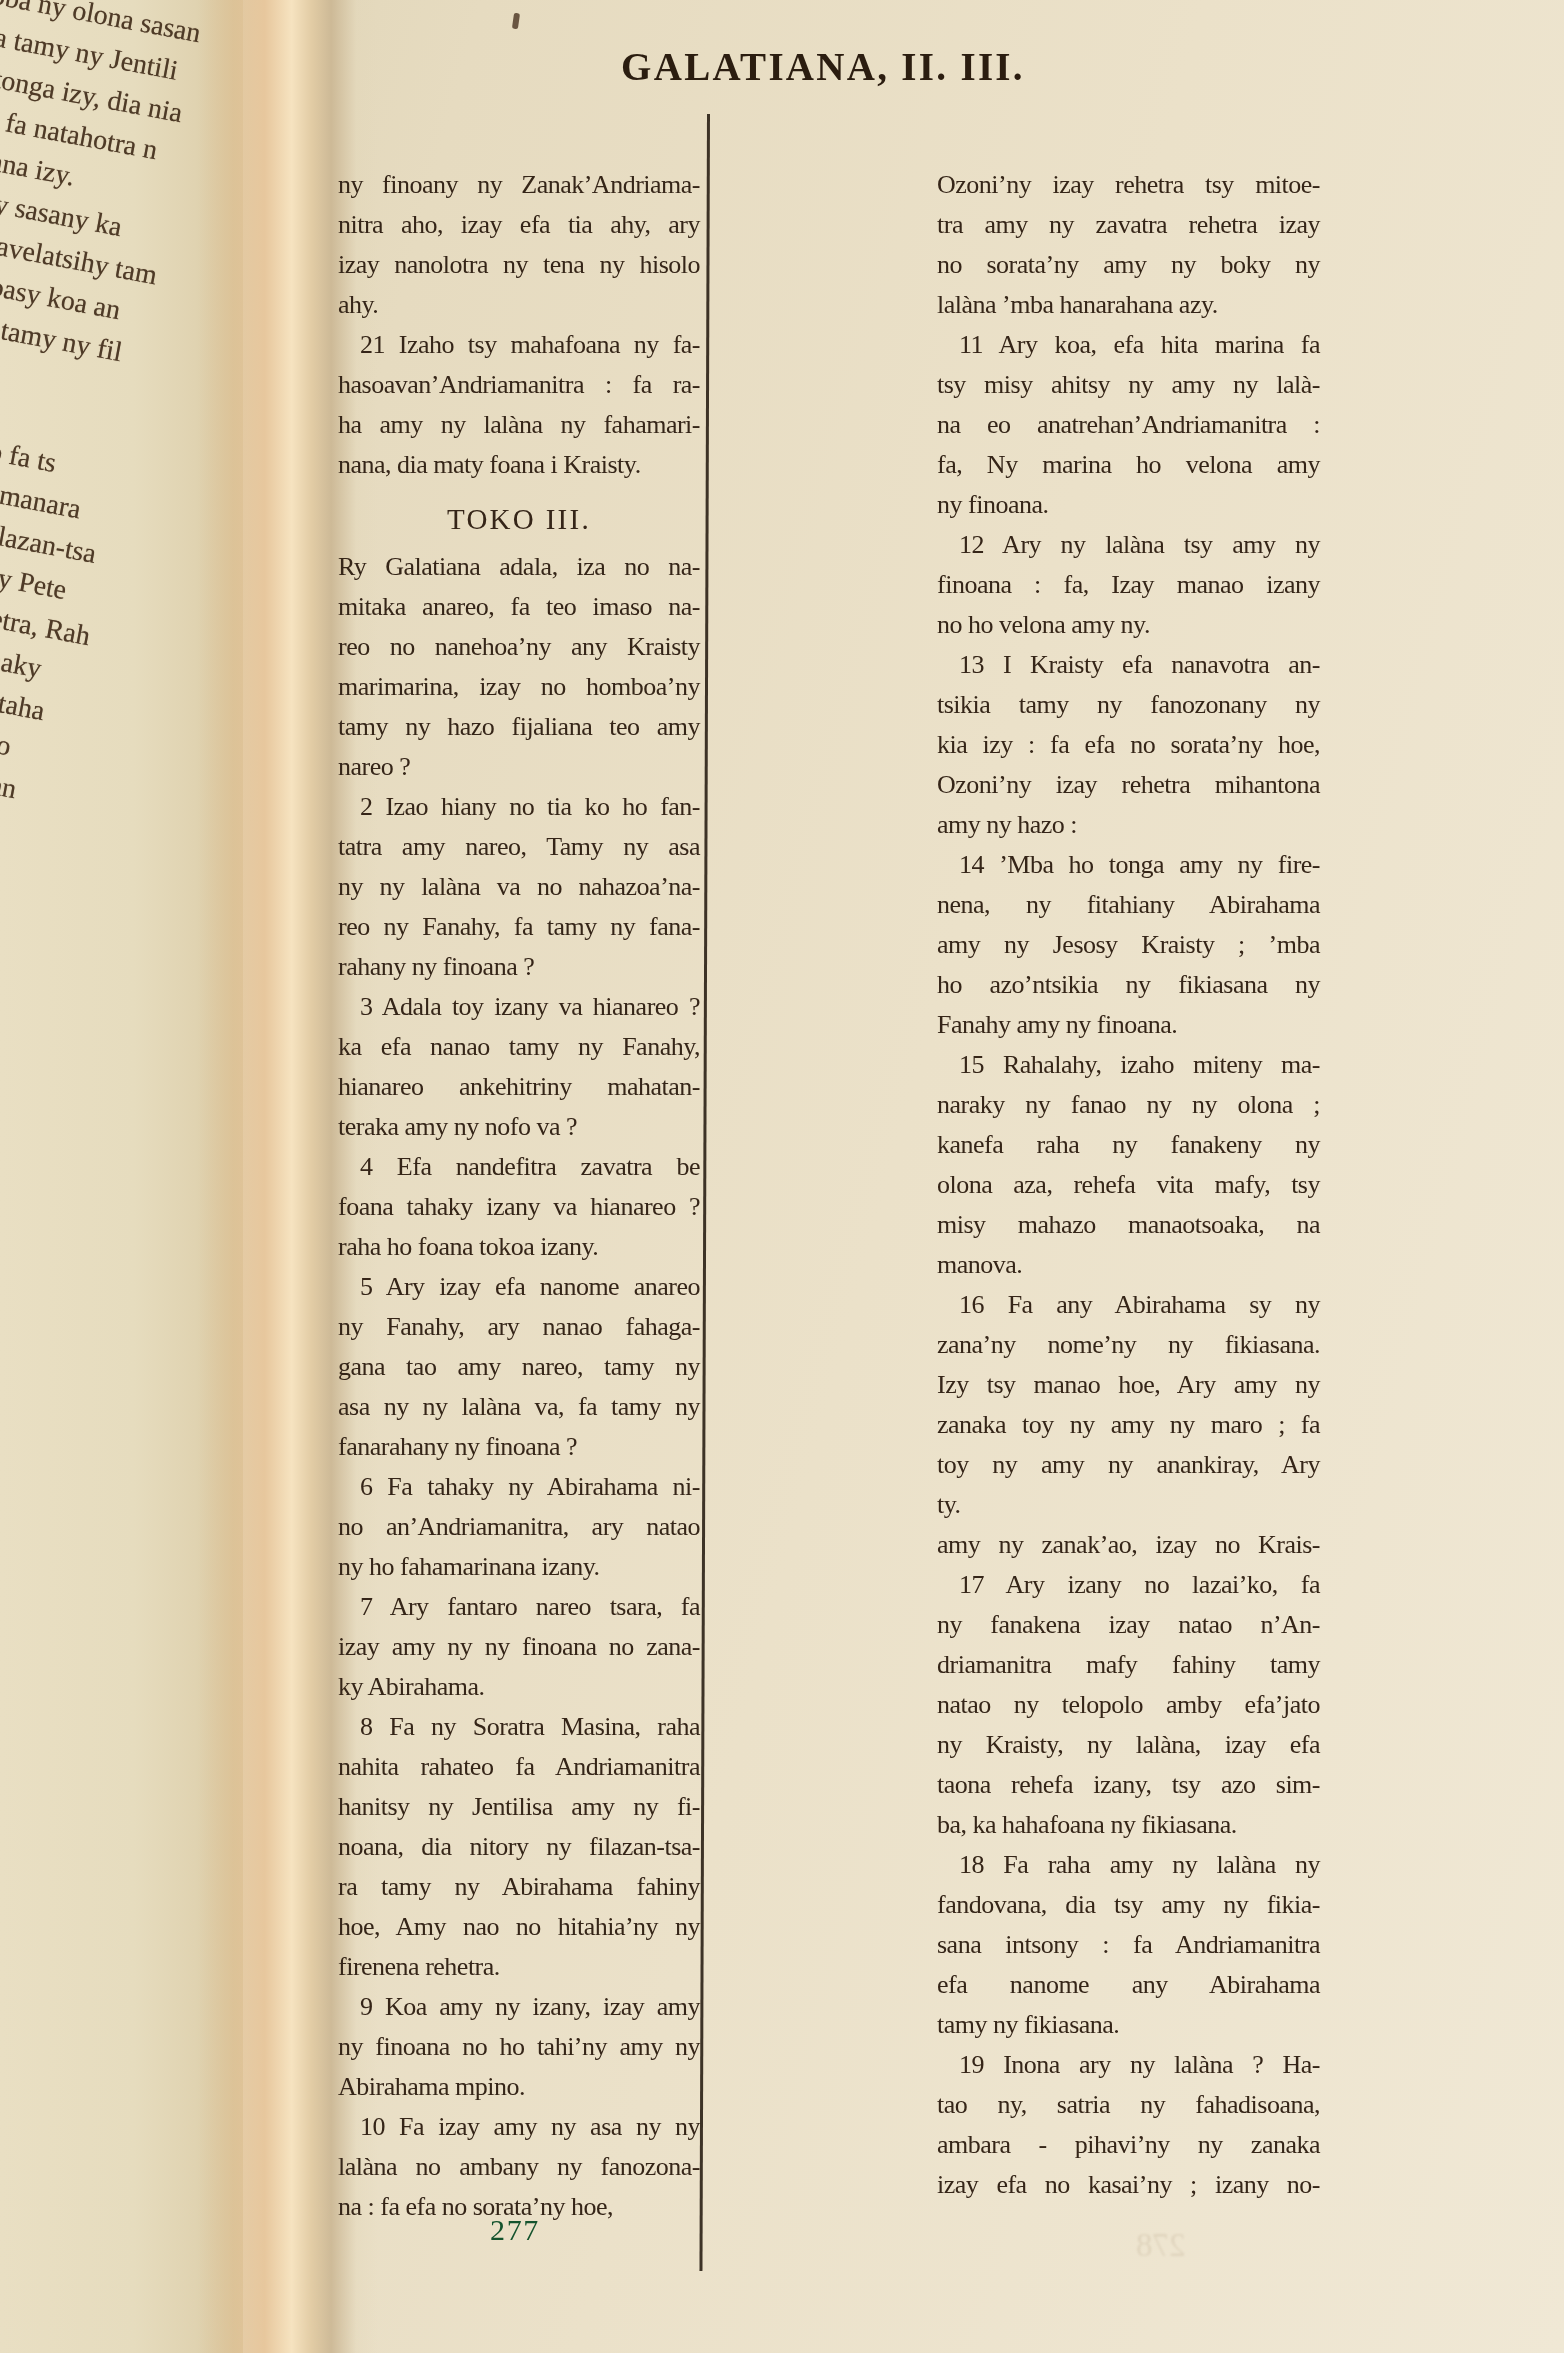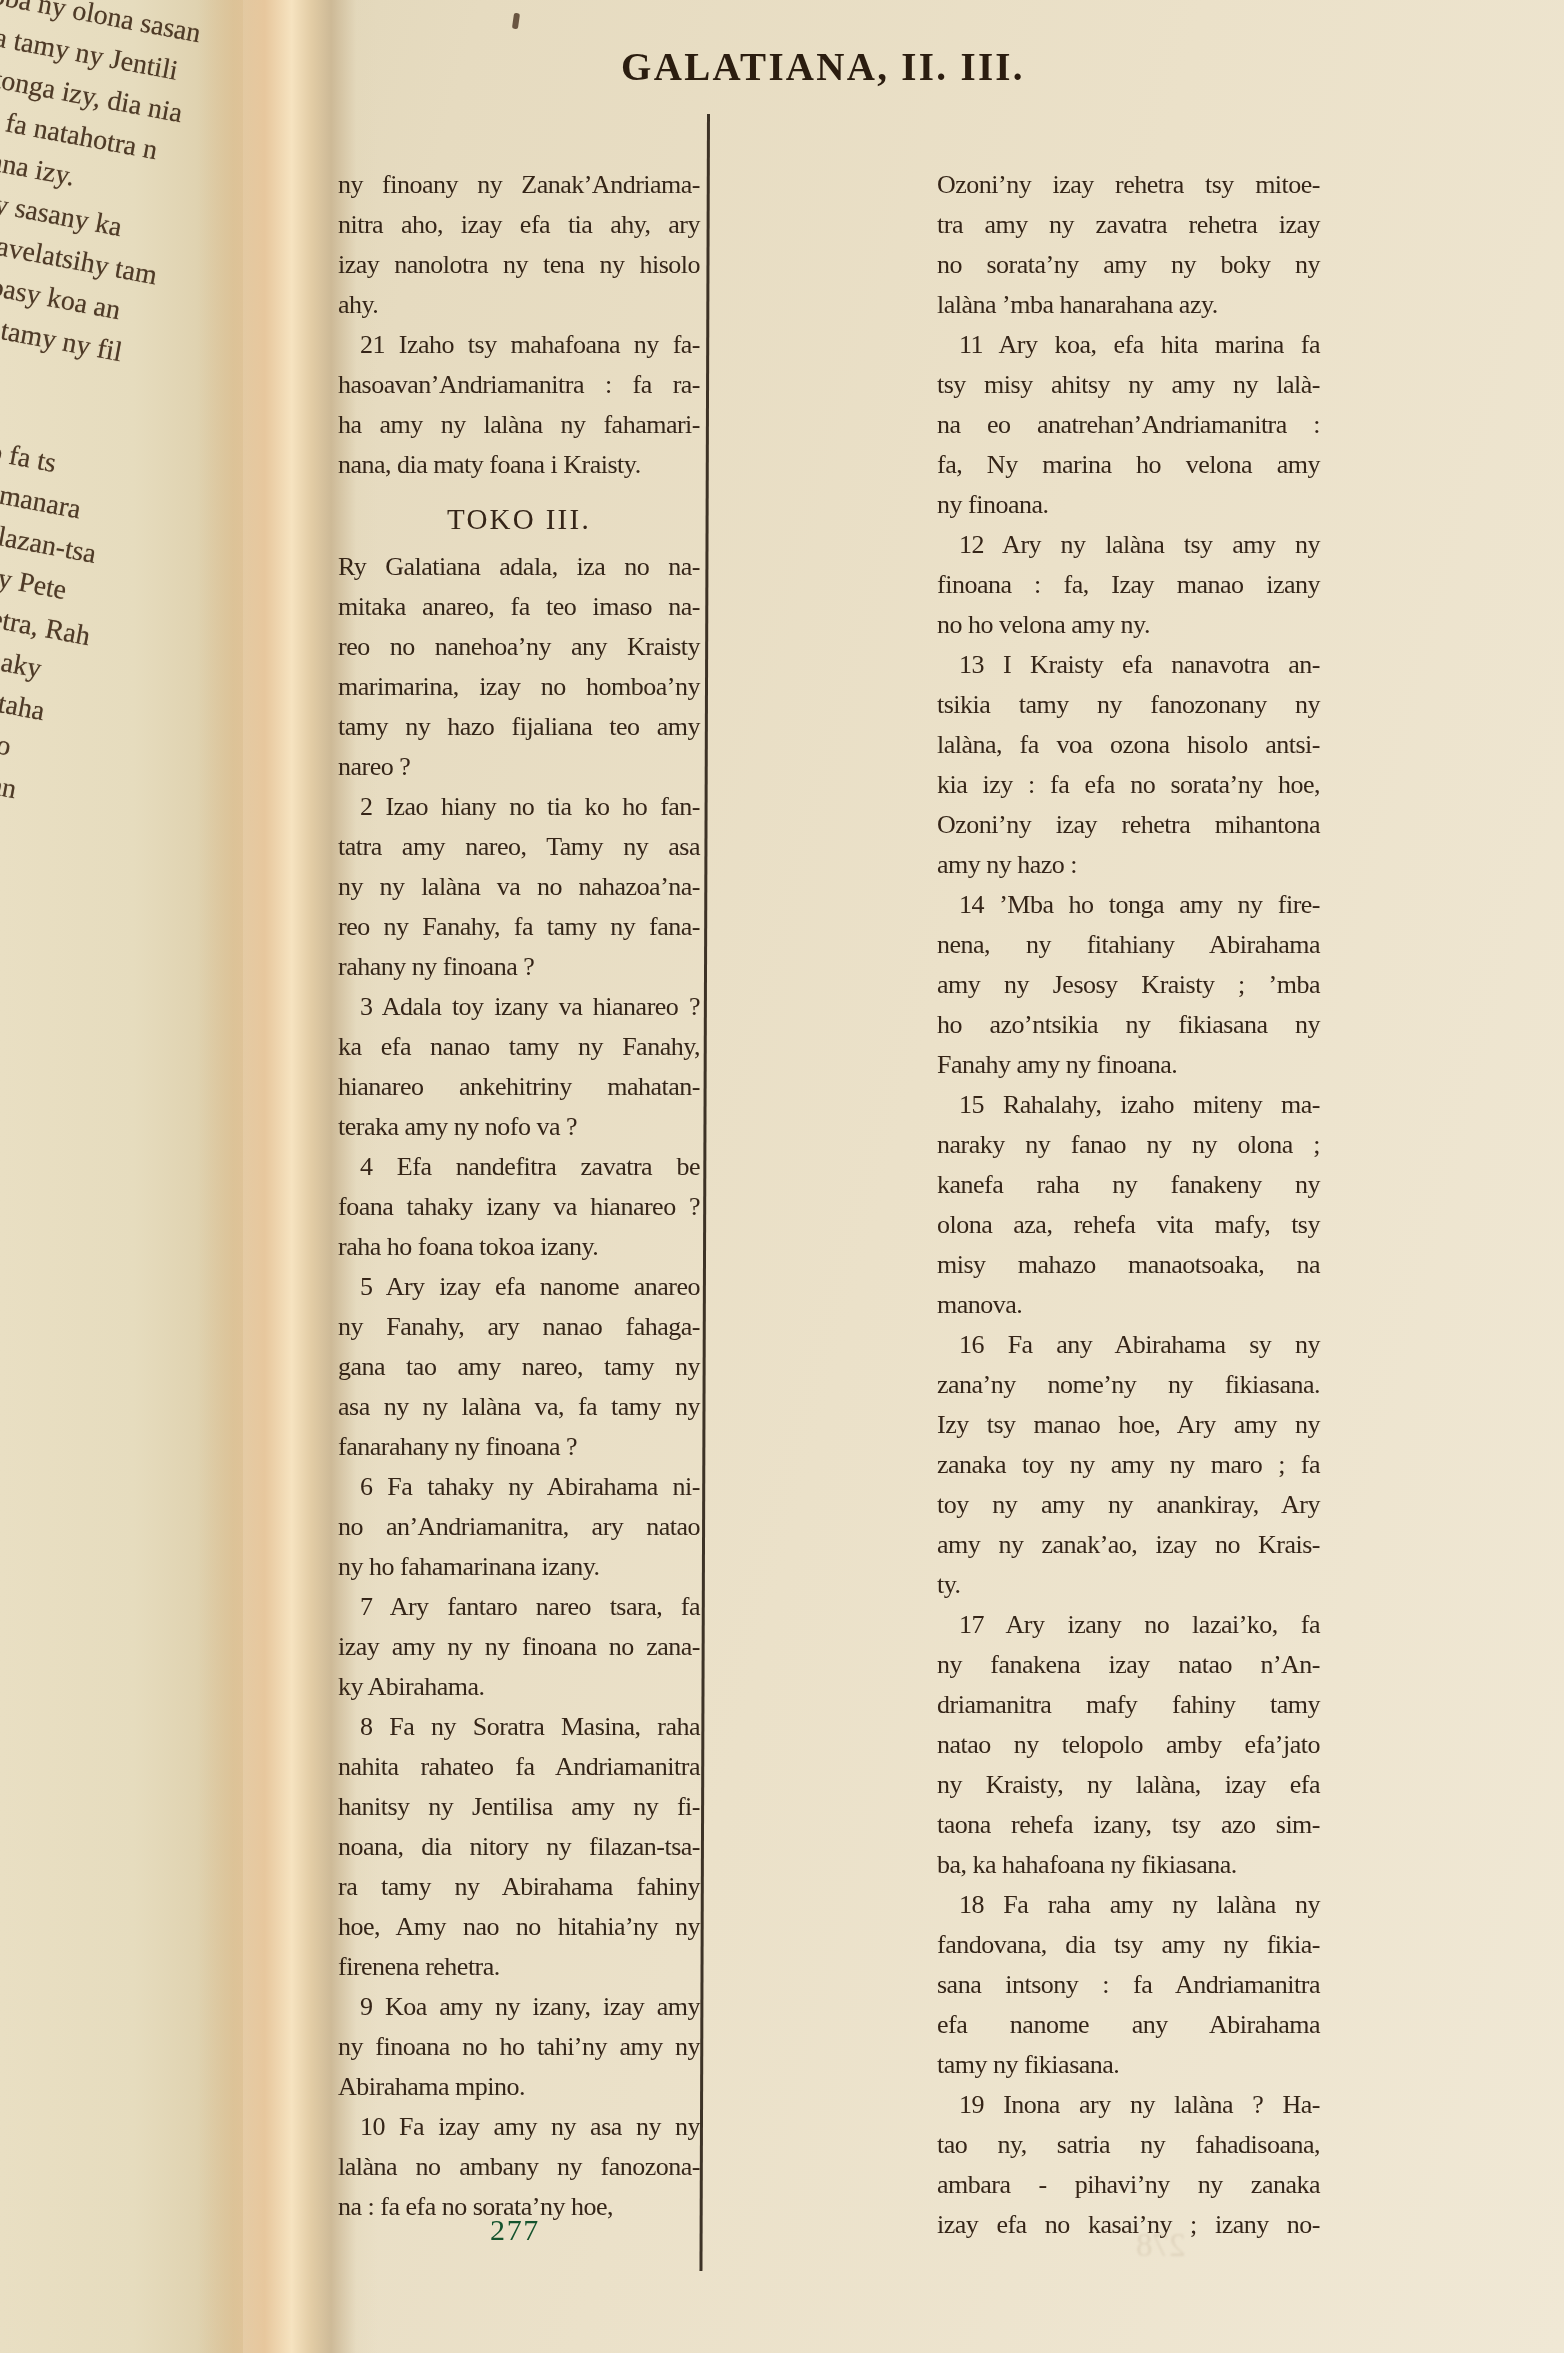--- a/index.html
+++ b/index.html
@@ -190,42 +190,41 @@
     <div class="line indent">11 Ary koa, efa hita marina fa</div>
     <div class="line">tsy misy ahitsy ny amy ny lalà-</div>
     <div class="line">na eo anatrehan’Andriamanitra :</div>
     <div class="line">fa, Ny marina ho velona amy</div>
     <div class="line last">ny finoana.</div>
     <div class="line indent">12 Ary ny lalàna tsy amy ny</div>
     <div class="line">finoana : fa, Izay manao izany</div>
     <div class="line last">no ho velona amy ny.</div>
     <div class="line indent">13 I Kraisty efa nanavotra an-</div>
     <div class="line">tsikia tamy ny fanozonany ny</div>
-    <div class="line">lalàna, fa voa ozona hisolo antsi-</div>
     <div class="line">kia izy : fa efa no sorata’ny hoe,</div>
     <div class="line">Ozoni’ny izay rehetra mihantona</div>
     <div class="line last">amy ny hazo :</div>
     <div class="line indent">14 ’Mba ho tonga amy ny fire-</div>
     <div class="line">nena, ny fitahiany Abirahama</div>
     <div class="line">amy ny Jesosy Kraisty ; ’mba</div>
     <div class="line">ho azo’ntsikia ny fikiasana ny</div>
     <div class="line last">Fanahy amy ny finoana.</div>
     <div class="line indent">15 Rahalahy, izaho miteny ma-</div>
     <div class="line">naraky ny fanao ny ny olona ;</div>
     <div class="line">kanefa raha ny fanakeny ny</div>
     <div class="line">olona aza, rehefa vita mafy, tsy</div>
     <div class="line">misy mahazo manaotsoaka, na</div>
     <div class="line last">manova.</div>
     <div class="line indent">16 Fa any Abirahama sy ny</div>
     <div class="line">zana’ny nome’ny ny fikiasana.</div>
     <div class="line">Izy tsy manao hoe, Ary amy ny</div>
     <div class="line">zanaka toy ny amy ny maro ; fa</div>
     <div class="line">toy ny amy ny anankiray, Ary</div>
+    <div class="line last">ty.</div>
     <div class="line">amy ny zanak’ao, izay no Krais-</div>
-    <div class="line last">ty.</div>
     <div class="line indent">17 Ary izany no lazai’ko, fa</div>
     <div class="line">ny fanakena izay natao n’An-</div>
     <div class="line">driamanitra mafy fahiny tamy</div>
     <div class="line">natao ny telopolo amby efa’jato</div>
     <div class="line">ny Kraisty, ny lalàna, izay efa</div>
     <div class="line">taona rehefa izany, tsy azo sim-</div>
     <div class="line last">ba, ka hahafoana ny fikiasana.</div>
     <div class="line indent">18 Fa raha amy ny lalàna ny</div>
     <div class="line">fandovana, dia tsy amy ny fikia-</div>
     <div class="line">sana intsony : fa Andriamanitra</div>

